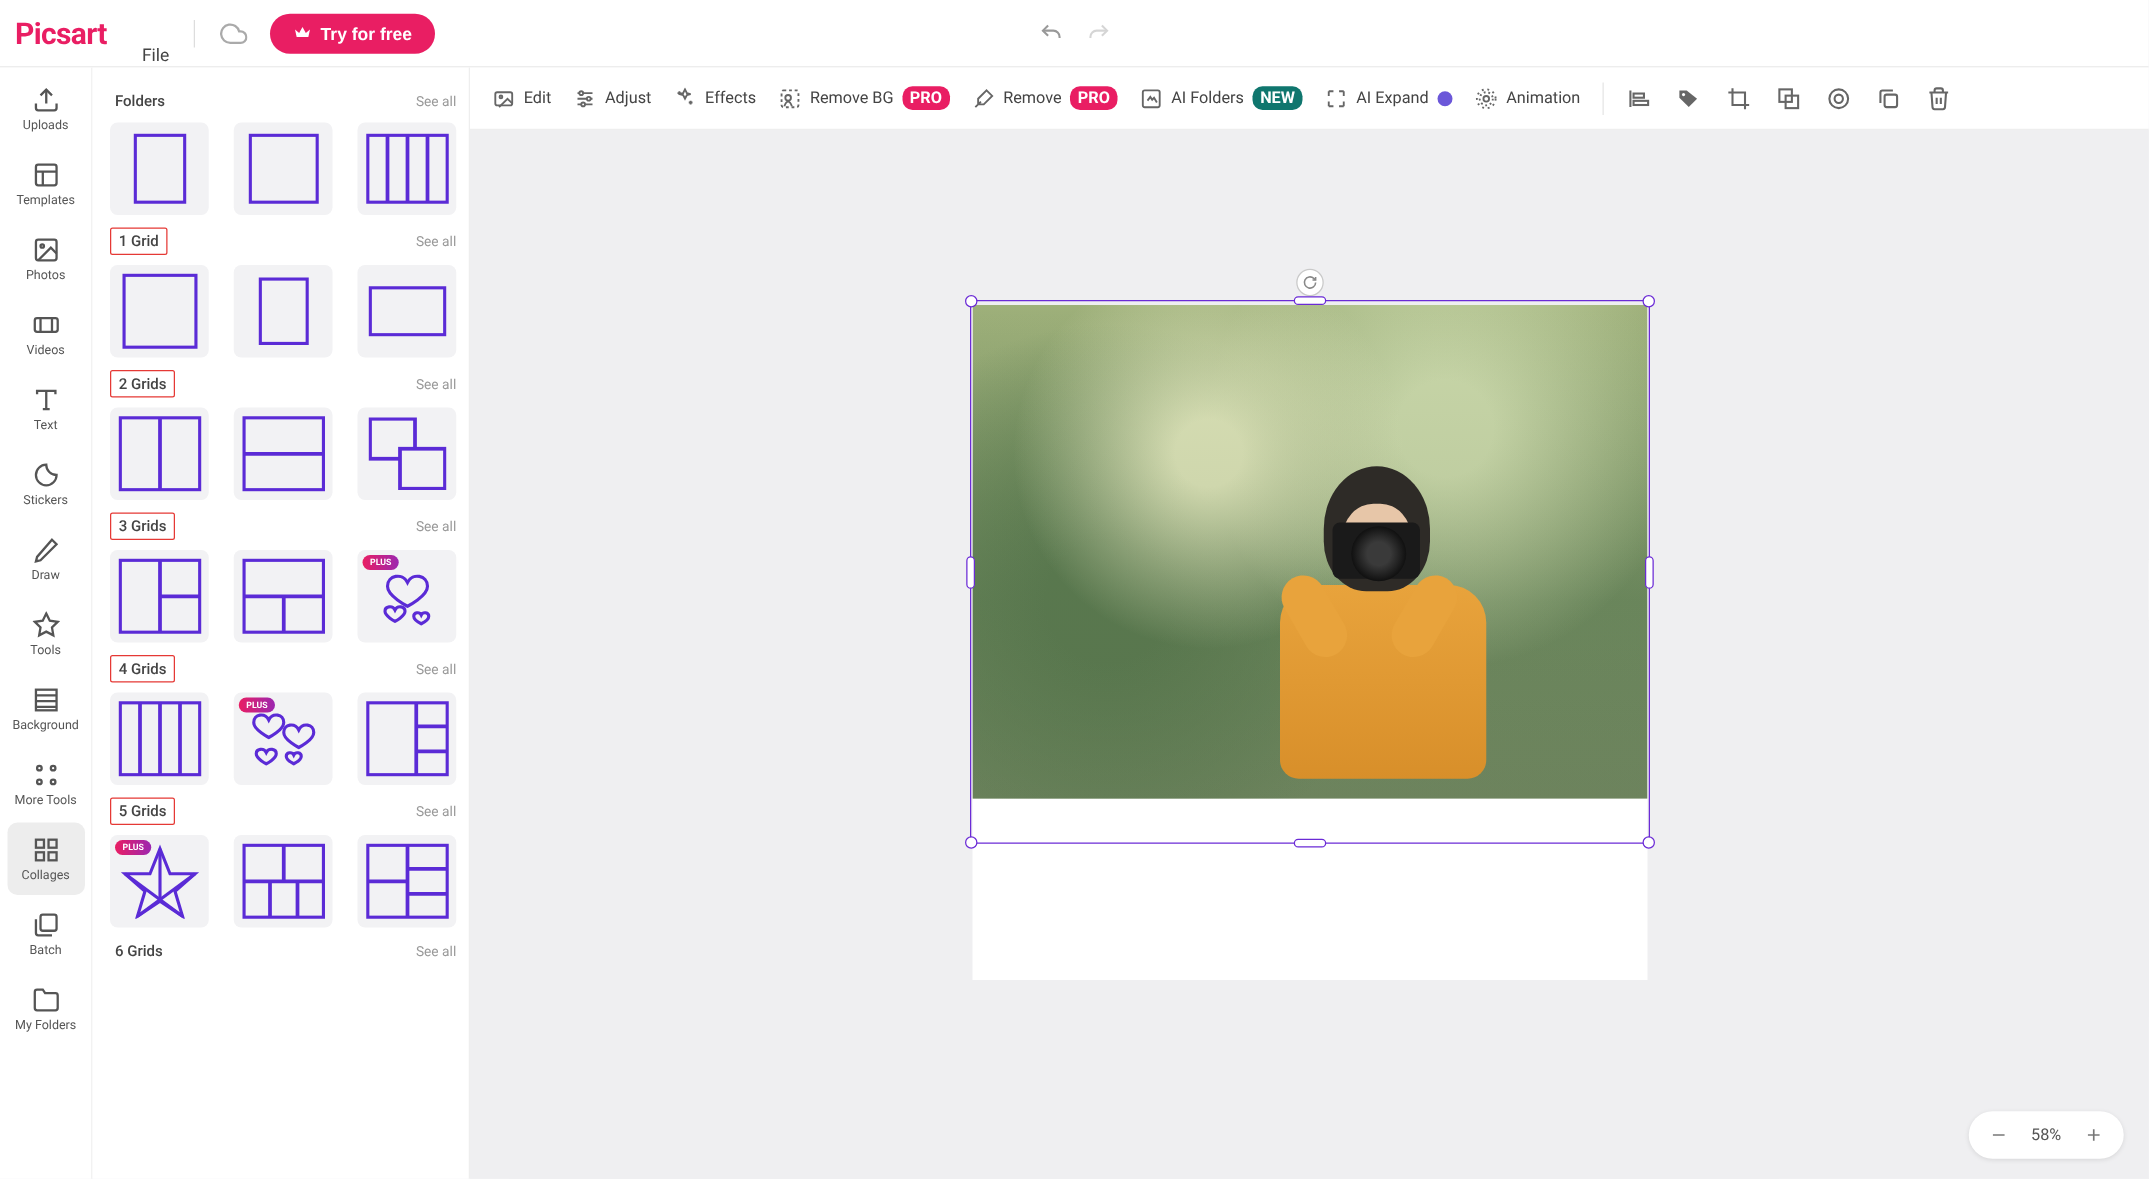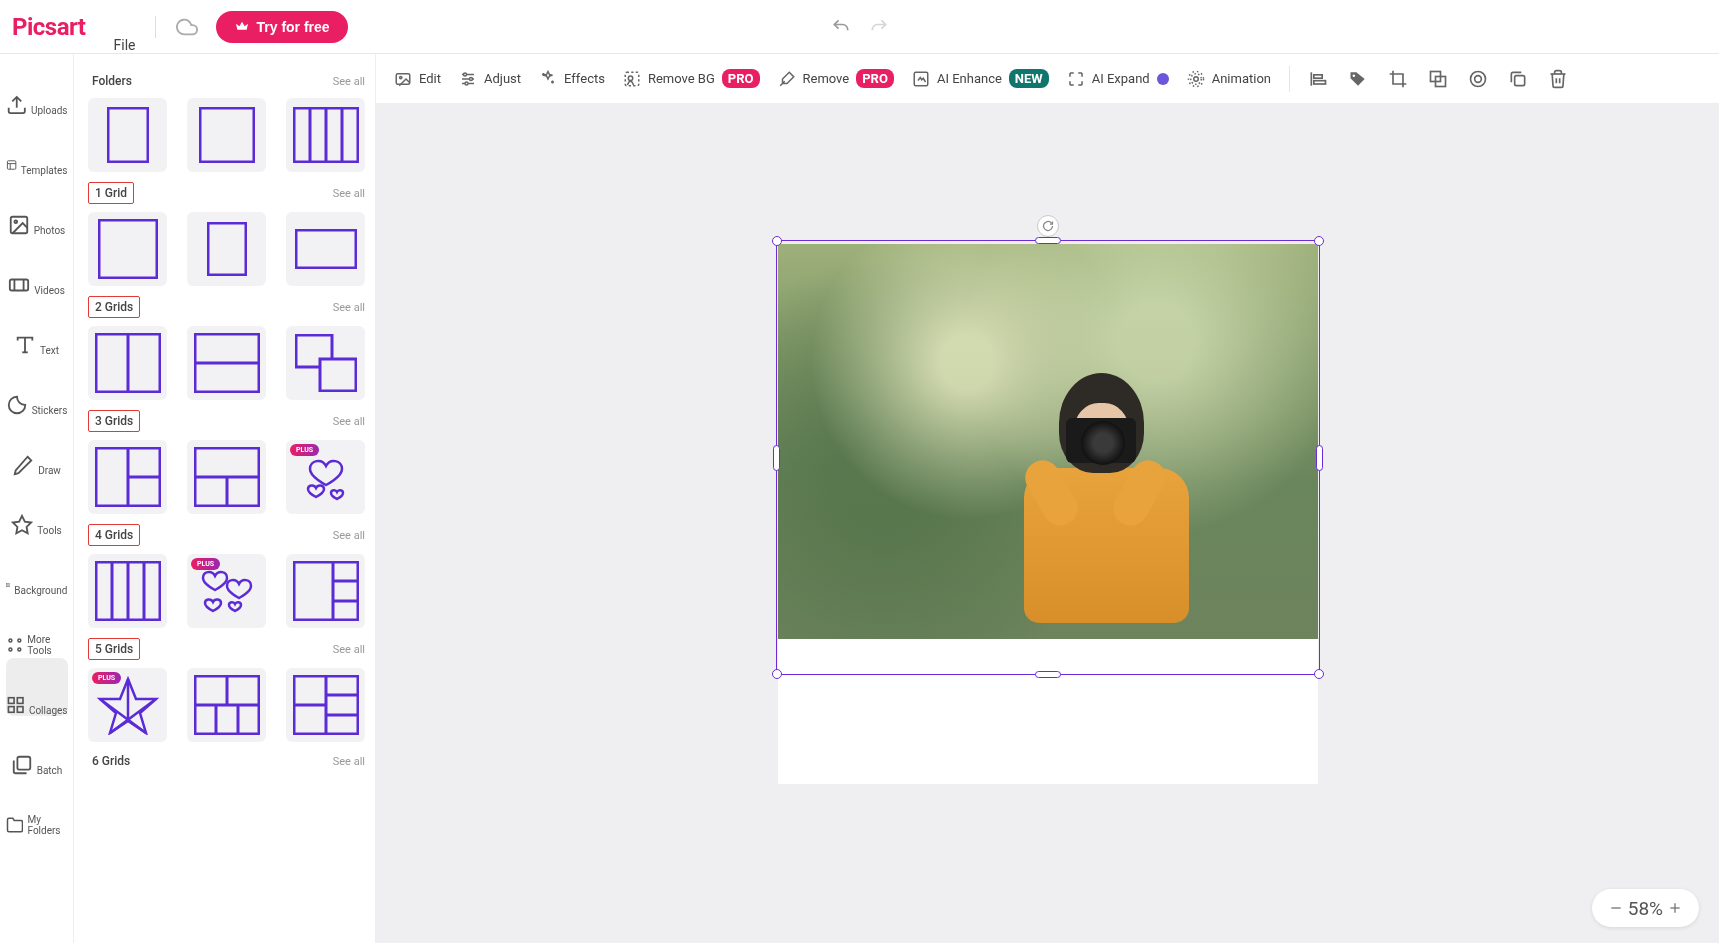--- a/index.html
+++ b/index.html
@@ -11,21 +11,21 @@
 .file-menu { font-size: 14px; color: #444; padding: 6px 10px; cursor: pointer; margin-top: 36px; }
 .vdiv { width: 1px; height: 22px; background: #ddd; margin: 0 10px; }
 .cloud-icon { width: 22px; height: 22px; color: #aaa; margin: 0 10px; }
 .try-free-btn { background: #e91e63; color: #fff; border: none; padding: 8px 18px; border-radius: 20px; font-size: 14px; font-weight: 600; display: flex; align-items: center; gap: 6px; cursor: pointer; margin-left: 8px; }
 .try-free-btn svg { width: 16px; height: 16px; fill: #fff; }
 .undo-redo { position: absolute; left: 50%; transform: translateX(-50%); display: flex; gap: 18px; }
 .undo-redo .ic { width: 20px; height: 20px; color: #999; cursor: pointer; }
 
 
 .leftrail { position: absolute; top: 54px; left: 0; width: 74px; height: calc(100% - 54px); background: #fff; border-right: 1px solid #eee; display: flex; flex-direction: column; align-items: center; padding-top: 4px; }
-.rail-item { width: 62px; height: 58px; display: flex; align-items: flex-end; justify-content: center; gap: 4px; cursor: pointer; border-radius: 8px; margin-bottom: 2px; }
+.rail-item { width: 62px; height: 58px; display: flex; flex-direction: column; align-items: center; justify-content: center; gap: 4px; cursor: pointer; border-radius: 8px; margin-bottom: 2px; }
 .rail-item.active { background: #ededed; }
 .rail-item .ric { width: 22px; height: 22px; color: #555; }
 .rail-item .rlbl { font-size: 10px; color: #555; }
 
 
 .sidepanel { position: absolute; top: 54px; left: 74px; width: 302px; height: calc(100% - 54px); background: #fff; border-right: 1px solid #eee; overflow-y: auto; padding: 8px 10px 8px 14px; }
 .section { margin-bottom: 6px; }
 .section-head { display: flex; justify-content: space-between; align-items: center; margin: 10px 0 8px; }
 .section-title { font-size: 12px; font-weight: 500; color: #444; padding: 2px 4px; }
 .section-title.hl { border: 1.5px solid #e53935; padding: 3px 6px; border-radius: 2px; }
@@ -80,21 +80,21 @@
 .handle.bl { bottom: -5px; left: -5px; }
 .handle.br { bottom: -5px; right: -5px; }
 .midhandle { position: absolute; background: #fff; border: 1.5px solid #6b2bd6; border-radius: 4px; }
 .midhandle.t { top: -4px; left: 50%; transform: translateX(-50%); width: 26px; height: 7px; }
 .midhandle.b { bottom: -4px; left: 50%; transform: translateX(-50%); width: 26px; height: 7px; }
 .midhandle.l { left: -4px; top: 50%; transform: translateY(-50%); width: 7px; height: 26px; }
 .midhandle.r { right: -4px; top: 50%; transform: translateY(-50%); width: 7px; height: 26px; }
 .rotate-handle { position: absolute; top: -26px; left: 50%; transform: translateX(-50%); width: 22px; height: 22px; background: #fff; border: 1.5px solid #c9c9c9; border-radius: 50%; display: flex; align-items: center; justify-content: center; color: #888; }
 
 
-.zoom-ctrl { position: absolute; bottom: 16px; right: 20px; background: #fff; border-radius: 22px; height: 38px; display: flex; align-items: center; gap: 4px; padding: 16px 16px; font-size: 19px; color: #555; box-shadow: 0 1px 4px rgba(0,0,0,0.1); }
+.zoom-ctrl { position: absolute; bottom: 16px; right: 20px; background: #fff; border-radius: 22px; height: 38px; display: flex; align-items: center; gap: 18px; padding: 16px 16px; font-size: 13px; color: #555; box-shadow: 0 1px 4px rgba(0,0,0,0.1); }
 .zoom-ctrl .zbtn { width: 16px; height: 16px; cursor: pointer; color: #777; }
 
 
 .sidepanel::-webkit-scrollbar { width: 6px; }
 .sidepanel::-webkit-scrollbar-thumb { background: #ccc; border-radius: 3px; }
 
 svg { display: block; }
 </style>
 </head>
 <body>
@@ -458,21 +458,21 @@
           <path d="M3 21l6-6M15 3l6 6-9 9H6v-6z"></path>
         </svg>
         <span>Remove</span>
         <span class="pill pro">PRO</span>
       </div>
     <div class="tb-item">
         <svg class="tic" viewBox="0 0 24 24" fill="none" stroke="currentColor" stroke-width="2">
           <rect x="3" y="3" width="18" height="18" rx="2"></rect>
           <path d="M8 14l3-4 2 3 2-2 3 5"></path>
         </svg>
-        <span>AI Enhance</span>
+        <span>AI Folders</span>
         <span class="pill new">NEW</span>
       </div>
     <div class="tb-item">
         <svg class="tic" viewBox="0 0 24 24" fill="none" stroke="currentColor" stroke-width="2">
           <path d="M4 4h5M4 4v5M20 4h-5M20 4v5M4 20h5M4 20v-5M20 20h-5M20 20v-5"></path>
         </svg>
         <span>AI Expand</span>
         <span class="dot"></span>
       </div>
     <div class="tb-item">

